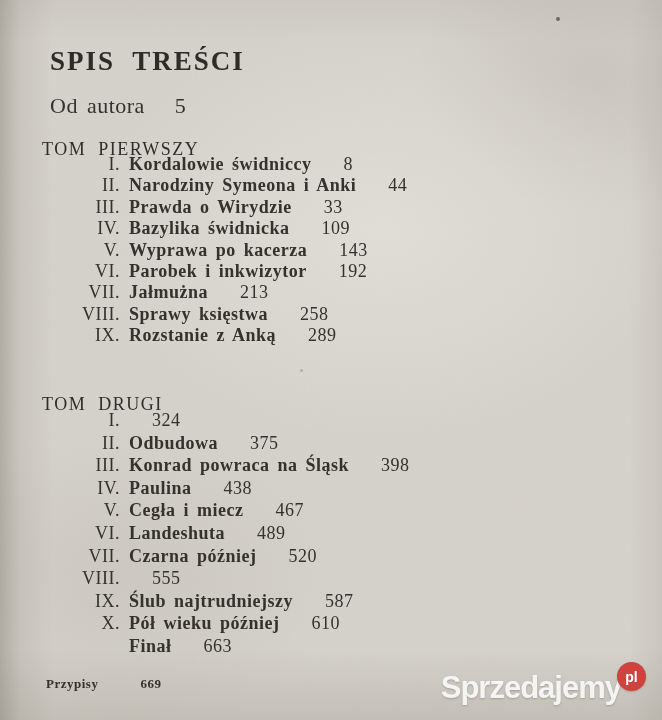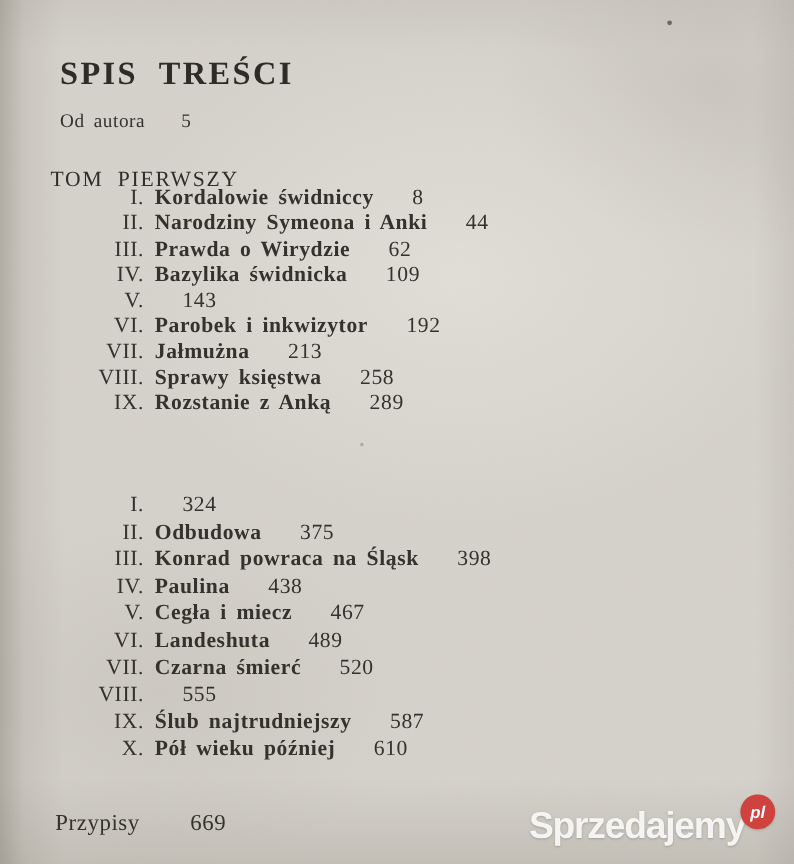--- a/index.html
+++ b/index.html
@@ -40,27 +40,27 @@
     left: 50px; top: 28px;
     font-size: 27px;
     font-weight: bold;
     letter-spacing: 2px;
     word-spacing: 9px;
     color: #2e2c26;
   }
   .toc-line {
     position: absolute;
     left: 50px;
-    font-size: 16px;
+    font-size: 22px;
     letter-spacing: 0.5px;
     word-spacing: 3px;
     white-space: nowrap;
   }
   .front-line { top: 93px; }
-  .back-line  { top: 676px; left: 46px; font-size: 19px; }
+  .back-line  { top: 676px; left: 46px; font-size: 13px; font-weight: bold; }
   .pagenum { margin-left: 30px; }
   .back-line .pagenum { margin-left: 42px; }
 
   .vol-heading {
     position: absolute;
     left: 42px;
     font-size: 18px;
     font-weight: normal;
     letter-spacing: 1.5px;
     word-spacing: 6px;
@@ -107,21 +107,20 @@
     display: flex;
     align-items: flex-start;
     margin-left: 10px;
   }
   .watermark-badge {
     width: 29px; height: 29px;
     border-radius: 50%;
     background: #cf423e;
     color: #fff;
     font-size: 14px;
-    font-style: italic;
     letter-spacing: 0;
     display: flex;
     align-items: center;
     justify-content: center;
     margin-left: -4px;
     margin-top: -8px;
     box-shadow: 0 1px 2px rgba(90,85,75,0.3);
     text-shadow: none;
   }
 </style>
@@ -156,29 +155,30 @@
         <span class="chapter-page">8</span>
       </li>
     <li class="chapter-row">
         <span class="chapter-numeral">II.</span>
         <span class="chapter-title">Narodziny Symeona i Anki</span>
         <span class="chapter-page">44</span>
       </li>
     <li class="chapter-row">
         <span class="chapter-numeral">III.</span>
         <span class="chapter-title">Prawda o Wirydzie</span>
-        <span class="chapter-page">62</span>
+        <span class="chapter-page">33</span>
       </li>
     <li class="chapter-row">
         <span class="chapter-numeral">IV.</span>
         <span class="chapter-title">Bazylika świdnicka</span>
         <span class="chapter-page">109</span>
       </li>
     <li class="chapter-row">
         <span class="chapter-numeral">V.</span>
+        <span class="chapter-title">Wyprawa po kacerza</span>
         <span class="chapter-page">143</span>
       </li>
     <li class="chapter-row">
         <span class="chapter-numeral">VI.</span>
         <span class="chapter-title">Parobek i inkwizytor</span>
         <span class="chapter-page">192</span>
       </li>
     <li class="chapter-row">
         <span class="chapter-numeral">VII.</span>
         <span class="chapter-title">Jałmużna</span>
@@ -189,20 +189,21 @@
         <span class="chapter-title">Sprawy księstwa</span>
         <span class="chapter-page">258</span>
       </li>
     <li class="chapter-row">
         <span class="chapter-numeral">IX.</span>
         <span class="chapter-title">Rozstanie z Anką</span>
         <span class="chapter-page">289</span>
       </li>
   </ul>
 
+  <h2 class="vol-heading vol2-heading">TOM DRUGI</h2>
 
   <ul class="chapter-list list2">
     <li class="chapter-row">
         <span class="chapter-numeral">I.</span>
         <span class="chapter-page">324</span>
       </li>
     <li class="chapter-row">
         <span class="chapter-numeral">II.</span>
         <span class="chapter-title">Odbudowa</span>
         <span class="chapter-page">375</span>
@@ -222,36 +223,41 @@
         <span class="chapter-title">Cegła i miecz</span>
         <span class="chapter-page">467</span>
       </li>
     <li class="chapter-row">
         <span class="chapter-numeral">VI.</span>
         <span class="chapter-title">Landeshuta</span>
         <span class="chapter-page">489</span>
       </li>
     <li class="chapter-row">
         <span class="chapter-numeral">VII.</span>
-        <span class="chapter-title">Czarna śmierć</span>
+        <span class="chapter-title">Czarna później</span>
         <span class="chapter-page">520</span>
       </li>
     <li class="chapter-row">
         <span class="chapter-numeral">VIII.</span>
         <span class="chapter-page">555</span>
       </li>
     <li class="chapter-row">
         <span class="chapter-numeral">IX.</span>
         <span class="chapter-title">Ślub najtrudniejszy</span>
         <span class="chapter-page">587</span>
       </li>
     <li class="chapter-row">
         <span class="chapter-numeral">X.</span>
         <span class="chapter-title">Pół wieku później</span>
         <span class="chapter-page">610</span>
+      </li>
+    <li class="chapter-row">
+        <span class="chapter-numeral"></span>
+        <span class="chapter-title">Finał</span>
+        <span class="chapter-page">663</span>
       </li>
   </ul>
 
   <div class="toc-line back-line">
     <span>Przypisy</span><span class="pagenum">669</span>
   </div>
 
   <div class="watermark">
     <span>Sprzedajemy</span>
     <span class="watermark-badge">pl</span>

